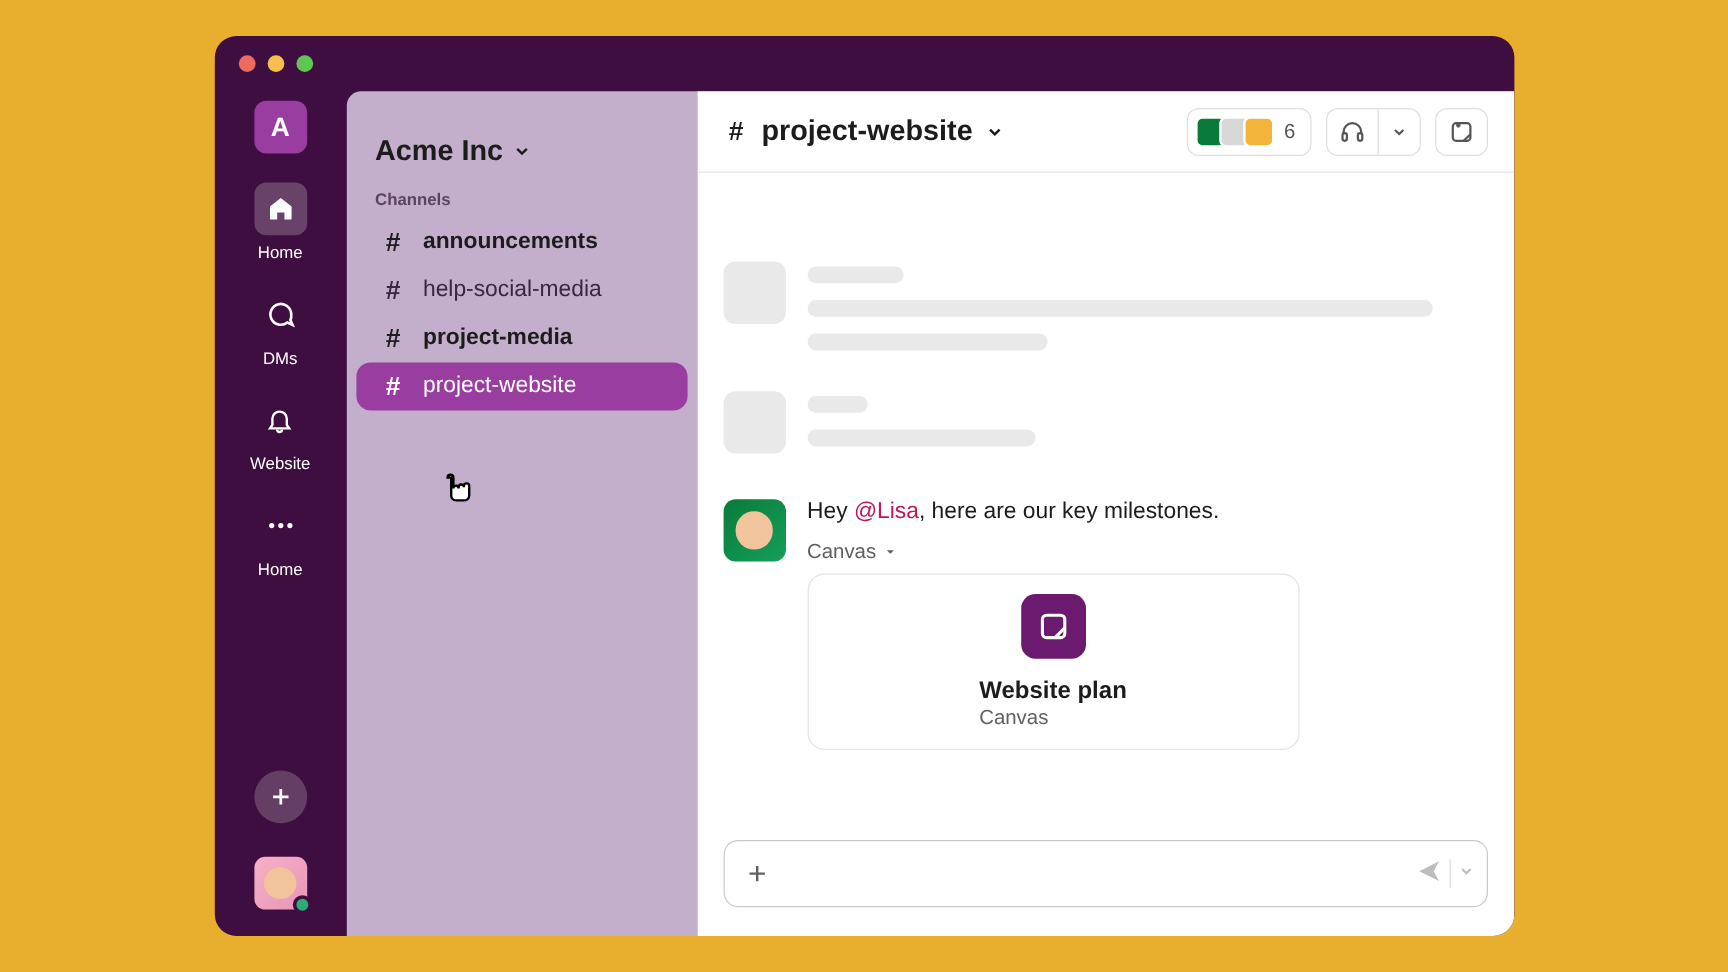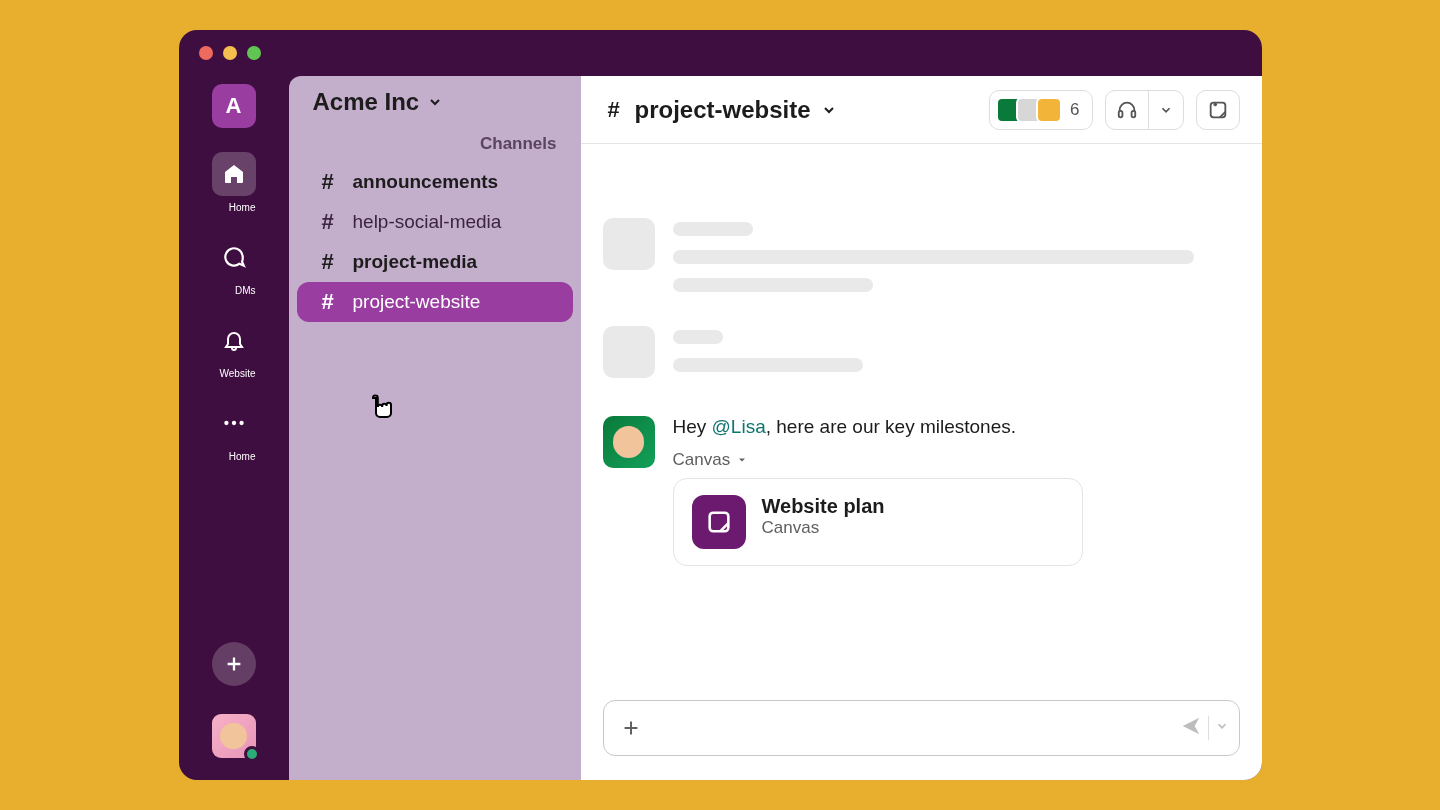--- a/index.html
+++ b/index.html
@@ -47,25 +47,25 @@
     width: 44px; height: 44px;
     border-radius: 10px;
     background: #9a3da0;
     color: #fff;
     font-size: 22px;
     font-weight: 700;
     display: flex; align-items: center; justify-content: center;
     margin-bottom: 24px;
   }
   .rail-item {
-    display: flex; flex-direction: column; align-items: flex-end;
+    display: flex; flex-direction: column; align-items: center;
     gap: 6px;
     margin-bottom: 22px;
     cursor: pointer;
-    font-size: 10px;
+    font-size: 14px;
   }
   .rail-icon-box {
     width: 44px; height: 44px;
     border-radius: 10px;
     display: flex; align-items: center; justify-content: center;
   }
   .rail-icon-box.active { background: rgba(255,255,255,0.22); }
   .plus-circle {
     width: 44px; height: 44px; border-radius: 50%;
     background: rgba(255,255,255,0.2);
@@ -80,35 +80,34 @@
   }
   .presence-dot {
     position: absolute; right: -4px; bottom: -4px;
     width: 16px; height: 16px; border-radius: 50%;
     background: #2bac76; border: 3px solid #3f0e40;
   }
   .sidebar {
     width: 292px;
     background: #c3aecb;
     border-top-left-radius: 12px;
-    padding-top: 4px;
+    padding-top: 28px;
     display:flex; flex-direction:column;
     position: relative;
   }
   .workspace-name {
     display:flex; align-items:center; gap:8px;
     padding: 8px 24px 18px;
     font-size: 24px; font-weight: 800;
     color: #1d1c1d;
   }
   .section-label {
     padding: 0 24px 8px;
-    font-size: 17px; font-weight: 600;
+    font-size: 14px; font-weight: 600;
     color: #5b4363;
-    text-align: right;
   }
   .channel-item {
     display:flex; align-items:center; gap:14px;
     padding: 7px 20px;
     font-size: 19px;
     color: #3b2542;
     cursor:pointer;
     border-radius: 12px;
     margin: 0 8px;
   }
@@ -171,26 +170,27 @@
   .real-msg { display:flex; gap:18px; margin-top: 38px;}
   .msg-avatar {
     width:52px;height:52px;border-radius:10px;
     background: linear-gradient(135deg,#0a7a3a,#13a05a);
     display:flex;align-items:center;justify-content:center;
     flex-shrink:0;
   }
   .msg-body { flex:1;}
   .msg-author { font-size:19px; font-weight:800;color:#1d1c1d;margin-bottom:2px;}
   .msg-text { font-size:19px; color:#1d1c1d;}
-  .mention { color:#0f766e;}
+  .mention { color:#be185d;}
   .canvas-label { margin-top:12px; color:#616061; font-size:17px; display:flex;align-items:center; gap:6px;}
   .canvas-card {
     margin-top:8px; border:1px solid #e4e4e4; border-radius:14px;
-    padding: 16px 18px; display:flex; gap:16px; align-items:flex-start;
+    padding: 16px 18px; display:flex; gap:16px; align-items:center;
     max-width: 410px;
+    flex-direction: column;
   }
   .canvas-icon{
     width:54px;height:54px;border-radius:12px;background:#6b1a6f;
     display:flex;align-items:center;justify-content:center;
   }
   .canvas-title{ font-size:20px; font-weight:800; color:#1d1c1d;}
   .canvas-sub{ font-size:17px; color:#616061;}
   .composer-wrap { padding: 14px 22px 24px;}
   .composer {
     border:1px solid #c9c9c9; border-radius:12px;

